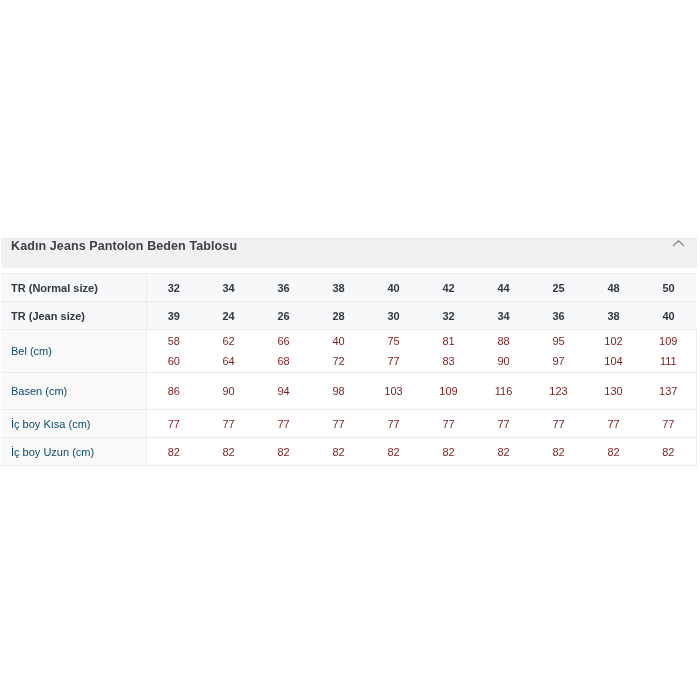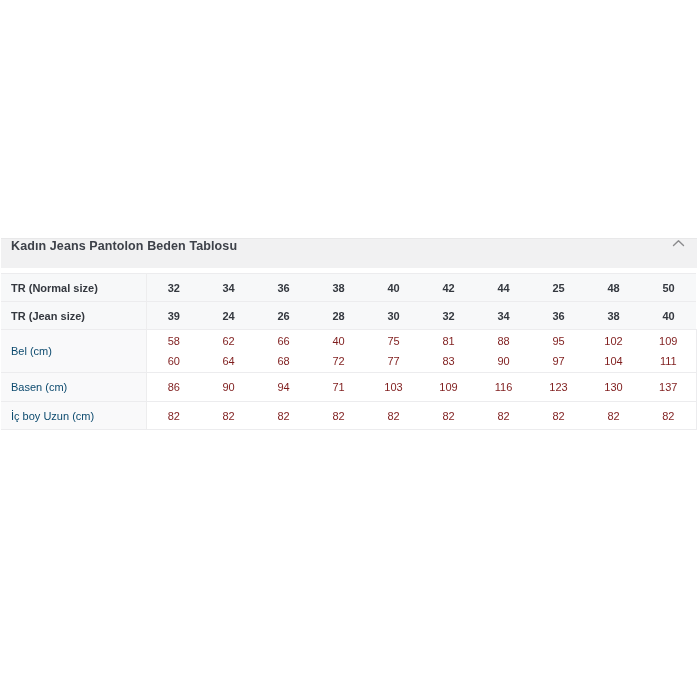--- a/index.html
+++ b/index.html
@@ -75,21 +75,21 @@
     text-align: center;
   }
   tr.hdr-row th.val { text-align: center; }
 
   tr.row-bel { height: 43px; }
   tr.row-bel td.val {
     white-space: pre-line;
     line-height: 20px;
     padding: 1px 0;
   }
-  tr.row-basen { height: 29px; }
+  tr.row-basen { height: 37px; }
 </style>
 </head>
 <body>
 
 <div class="widget">
 
   <div class="acc-header">
     <span class="acc-title">Kadın Jeans Pantolon Beden Tablosu</span>
     <span class="chev">
       <svg width="13" height="8" viewBox="0 0 13 8">
@@ -164,29 +164,42 @@
 104</td>
       <td class="val">109
 111</td>
     </tr>
 
     <tr class="body-row row-basen">
       <td class="row-label">Basen (cm)</td>
       <td class="val">86</td>
       <td class="val">90</td>
       <td class="val">94</td>
-      <td class="val">71</td>
+      <td class="val">98</td>
       <td class="val">103</td>
       <td class="val">109</td>
       <td class="val">116</td>
       <td class="val">123</td>
       <td class="val">130</td>
       <td class="val">137</td>
     </tr>
 
+    <tr class="body-row">
+      <td class="row-label">İç boy Kısa (cm)</td>
+      <td class="val">77</td>
+      <td class="val">77</td>
+      <td class="val">77</td>
+      <td class="val">77</td>
+      <td class="val">77</td>
+      <td class="val">77</td>
+      <td class="val">77</td>
+      <td class="val">77</td>
+      <td class="val">77</td>
+      <td class="val">77</td>
+    </tr>
 
     <tr class="body-row">
       <td class="row-label">İç boy Uzun (cm)</td>
       <td class="val">82</td>
       <td class="val">82</td>
       <td class="val">82</td>
       <td class="val">82</td>
       <td class="val">82</td>
       <td class="val">82</td>
       <td class="val">82</td>

